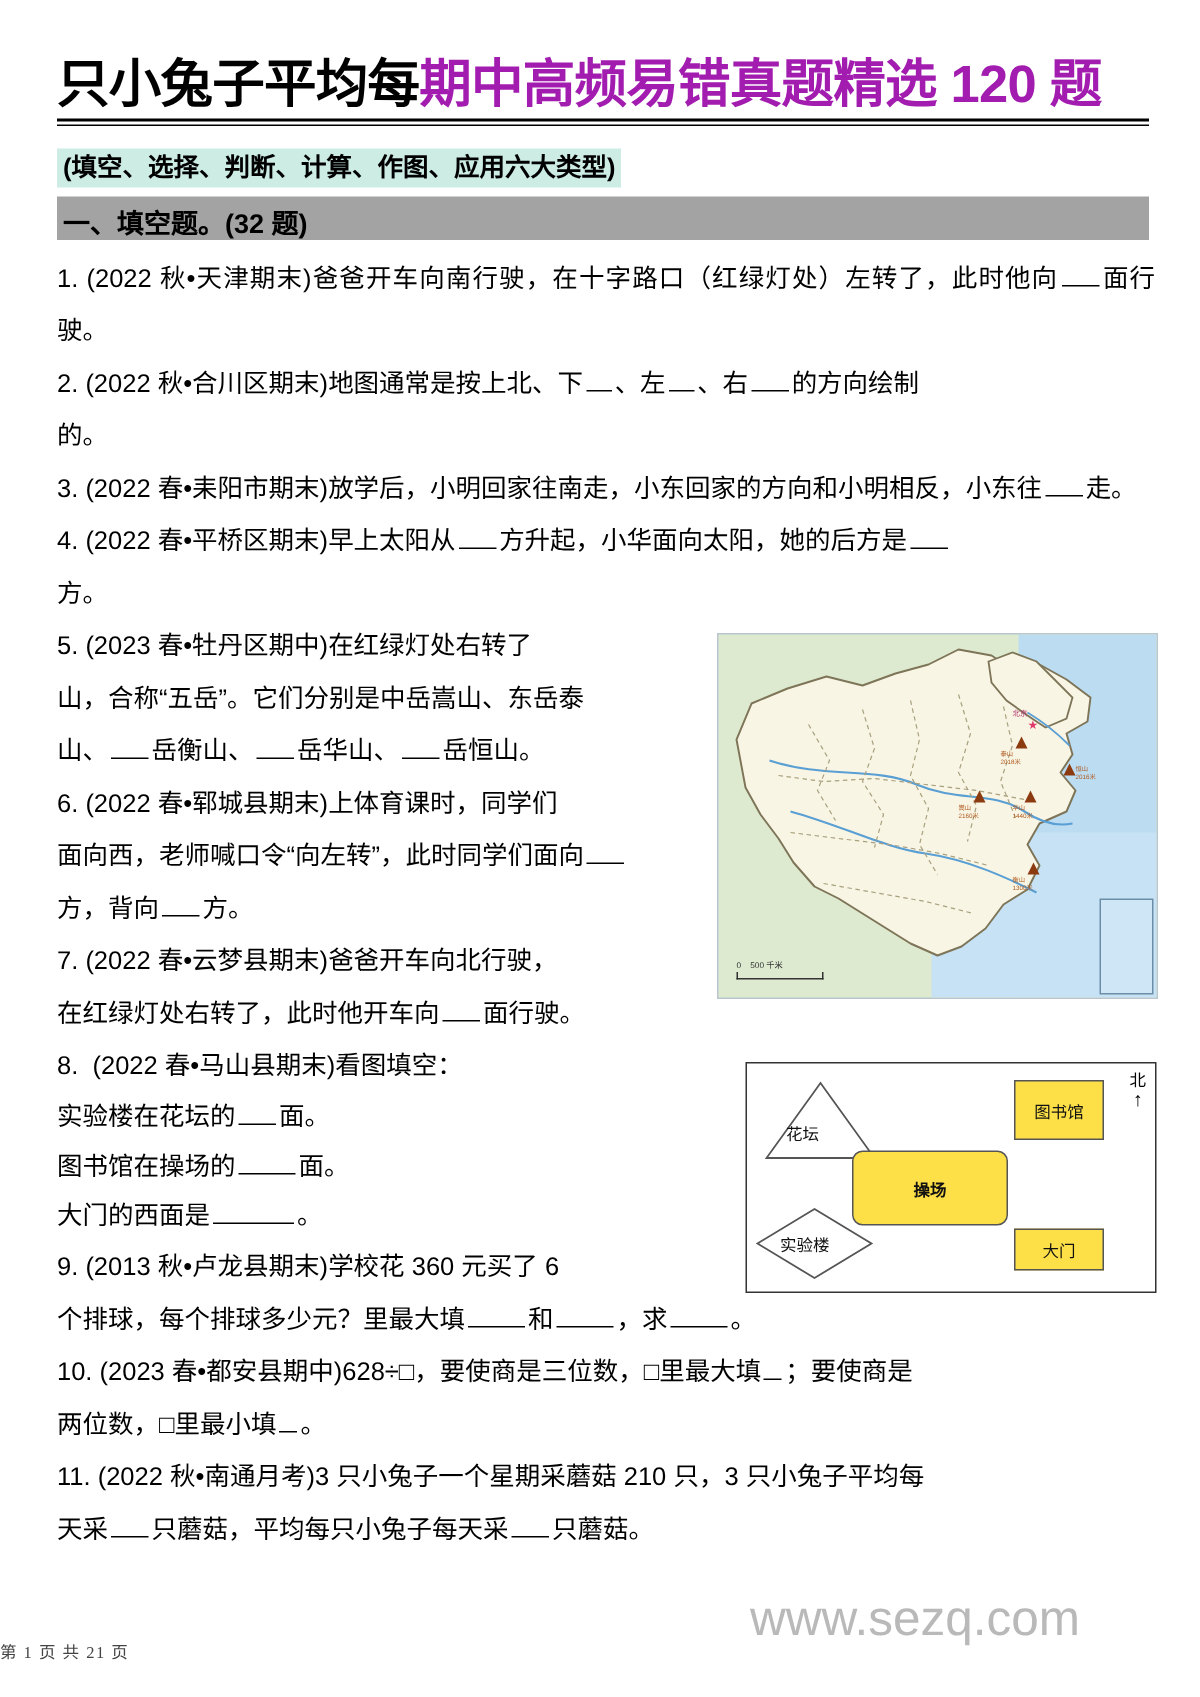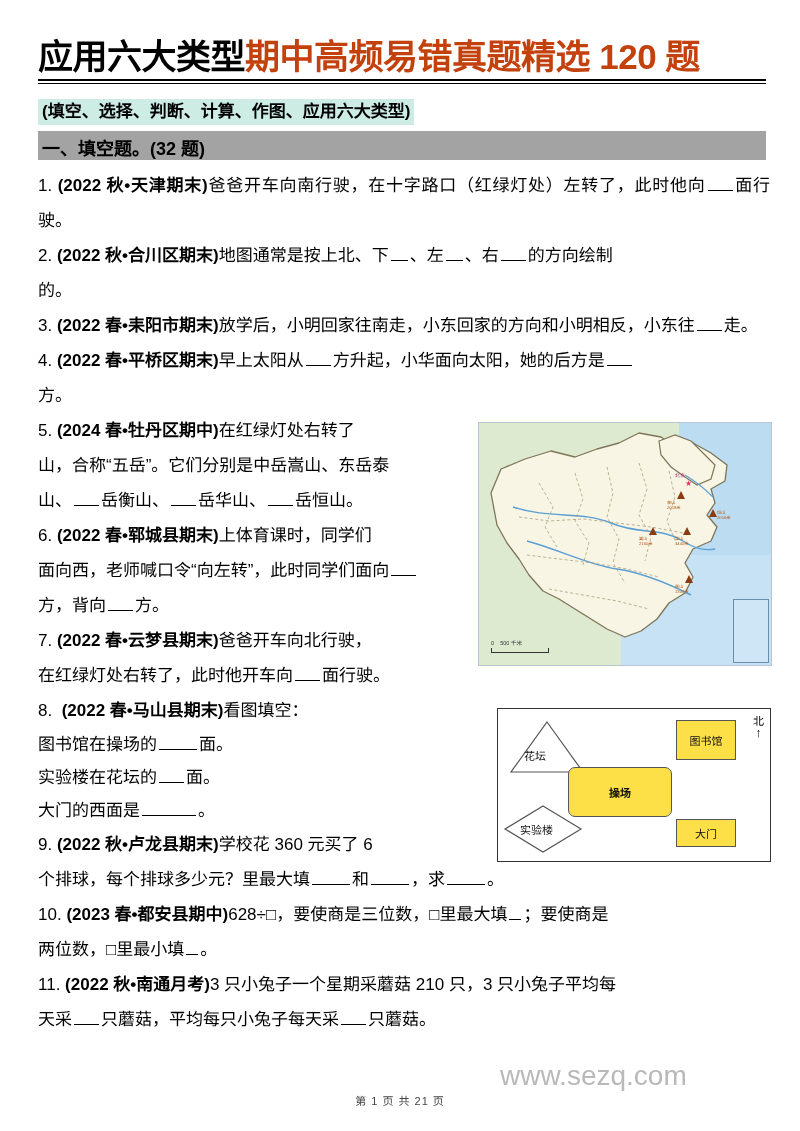--- a/index.html
+++ b/index.html
@@ -33,21 +33,21 @@
   }
   .doc-title {
     font-size: 35px;
     font-weight: 700;
     letter-spacing: -0.5px;
     line-height: 1.18;
     white-space: nowrap;
     font-family: "Liberation Sans", "DejaVu Sans", sans-serif;
   }
   .doc-title .seg-black { color: #000000; }
-  .doc-title .seg-red { color: #c2410c; }
+  .doc-title .seg-red { color: #a21caf; }
 
   .double-rule {
     margin-top: 2px;
     border-top: 2px solid #000;
     border-bottom: 1px solid #000;
     height: 2px;
     width: 728px;
   }
 
   
@@ -92,21 +92,21 @@
     left: 38px;
     top: 168px;
     width: 732px;
   }
   .q {
     font-size: 17px;
     line-height: 35px;
     color: #000;
     text-align: justify;
   }
-  .q .meta { font-weight: 700; }
+  .q .meta { font-weight: 400; }
   .q .blank {
     display: inline-block;
     border-bottom: 1.5px solid #000;
     vertical-align: baseline;
     height: 0.95em;
     margin: 0 2px;
   }
   .blank.w1 { width: 17px; }
   .blank.w2 { width: 25px; }
   .blank.w3 { width: 38px; }
@@ -216,47 +216,47 @@
     font-family: "Liberation Serif", serif;
   }
   .north-mark .n-char { font-size: 11px; display: block; line-height: 1.1; }
   .north-mark .n-arrow { font-size: 13px; display: block; line-height: 0.9; }
 
   
   .watermark {
     position: absolute;
     left: 500px;
     top: 1060px;
-    font-size: 28px;
+    font-size: 33px;
     color: #b9b9b9;
     letter-spacing: 0px;
     font-family: "Liberation Sans", sans-serif;
     white-space: nowrap;
   }
 
   
   .footer {
     position: absolute;
     left: 0;
     top: 1092px;
     width: 800px;
-    text-align: center;
+    text-align: left;
     font-size: 11px;
     color: #444;
-    font-family: Liberation Sans, sans-serif;
+    font-family: Liberation Serif, serif;
     letter-spacing: 1px;
   }
 </style>
 </head>
 <body>
 
 <div class="page">
 
   <div class="title-block">
-    <div class="doc-title"><span class="seg-black">应用六大类型</span><span class="seg-red">期中高频易错真题精选 120 题</span></div>
+    <div class="doc-title"><span class="seg-black">只小兔子平均每</span><span class="seg-red">期中高频易错真题精选 120 题</span></div>
     <div class="double-rule"></div>
   </div>
 
   <div class="subtitle-row">
     <span class="subtitle">(填空、选择、判断、计算、作图、应用六大类型)</span>
   </div>
 
   <div class="section-band">
     <span class="section-label">一、填空题。(32 题)</span>
   </div>
@@ -278,44 +278,44 @@
       <span class="meta">(2022 春•耒阳市期末)</span><span>放学后，小明回家往南走，小东回家的方向和小明相反，</span><span>小东往</span><span class="blank w2"></span><span>走。</span>
     </div>
 
     <div class="q">
       <span>4.</span>
       <span class="meta">(2022 春•平桥区期末)</span><span>早上太阳从</span><span class="blank w2"></span><span>方升起，小华面向太阳，她的后方是</span><span class="blank w2"></span><br><span>方。</span>
     </div>
 
     <div class="q narrow">
       <span>5.</span>
-      <span class="meta">(2024 春•牡丹区期中)</span><span>在红绿灯处右转了</span><br><span>山，合称“五岳”。它们分别是中岳嵩山、东岳泰</span><br><span>山、</span><span class="blank w2"></span><span>岳衡山、</span><span class="blank w2"></span><span>岳华山、</span><span class="blank w2"></span><span>岳恒山。</span>
+      <span class="meta">(2023 春•牡丹区期中)</span><span>在红绿灯处右转了</span><br><span>山，合称“五岳”。它们分别是中岳嵩山、东岳泰</span><br><span>山、</span><span class="blank w2"></span><span>岳衡山、</span><span class="blank w2"></span><span>岳华山、</span><span class="blank w2"></span><span>岳恒山。</span>
     </div>
 
     <div class="q narrow">
       <span>6.</span>
       <span class="meta">(2022 春•郓城县期末)</span><span>上体育课时，同学们</span><br><span>面向西，老师喊口令“向左转”，此时同学们面向</span><span class="blank w2"></span><br><span>方，背向</span><span class="blank w2"></span><span>方。</span>
     </div>
 
     <div class="q narrow">
       <span>7.</span>
       <span class="meta">(2022 春•云梦县期末)</span><span>爸爸开车向北行驶，</span><br><span>在红绿灯处右转了，此时他开车向</span><span class="blank w2"></span><span>面行驶。</span>
     </div>
 
     <div class="q narrow">
       <span>8.</span>
       &nbsp;<span class="meta">(2022 春•马山县期末)</span><span>看图填空：</span>
+      <div class="sub-line"><span>实验楼在花坛的</span><span class="blank w2"></span><span>面。</span></div>
       <div class="sub-line"><span>图书馆在操场的</span><span class="blank w3"></span><span>面。</span></div>
-      <div class="sub-line"><span>实验楼在花坛的</span><span class="blank w2"></span><span>面。</span></div>
       <div class="sub-line"><span>大门的西面是</span><span class="blank w4"></span><span>。</span></div>
     </div>
 
     <div class="q">
       <span>9.</span>
-      <span class="meta">(2022 秋•卢龙县期末)</span><span>学校花 360 元买了 6</span><br><span>个排球，每个排球多少元？里最大填</span><span class="blank w3"></span><span>和</span><span class="blank w3"></span><span>，求</span><span class="blank w3"></span><span>。</span>
+      <span class="meta">(2013 秋•卢龙县期末)</span><span>学校花 360 元买了 6</span><br><span>个排球，每个排球多少元？里最大填</span><span class="blank w3"></span><span>和</span><span class="blank w3"></span><span>，求</span><span class="blank w3"></span><span>。</span>
     </div>
 
     <div class="q">
       <span>10.</span>
       <span class="meta">(2023 春•都安县期中)</span><span>628÷□，要使商是三位数，□里最大填</span><span class="blank w5"></span><span>；要使商是</span><br><span>两位数，□里最小填</span><span class="blank w5"></span><span>。</span>
     </div>
 
     <div class="q">
       <span>11.</span>
       <span class="meta">(2022 秋•南通月考)</span><span>3 只小兔子一个星期采蘑菇 210 只，3 只小兔子平均每</span><br><span>天采</span><span class="blank w2"></span><span>只蘑菇，平均每只小兔子每天采</span><span class="blank w2"></span><span>只蘑菇。</span>

